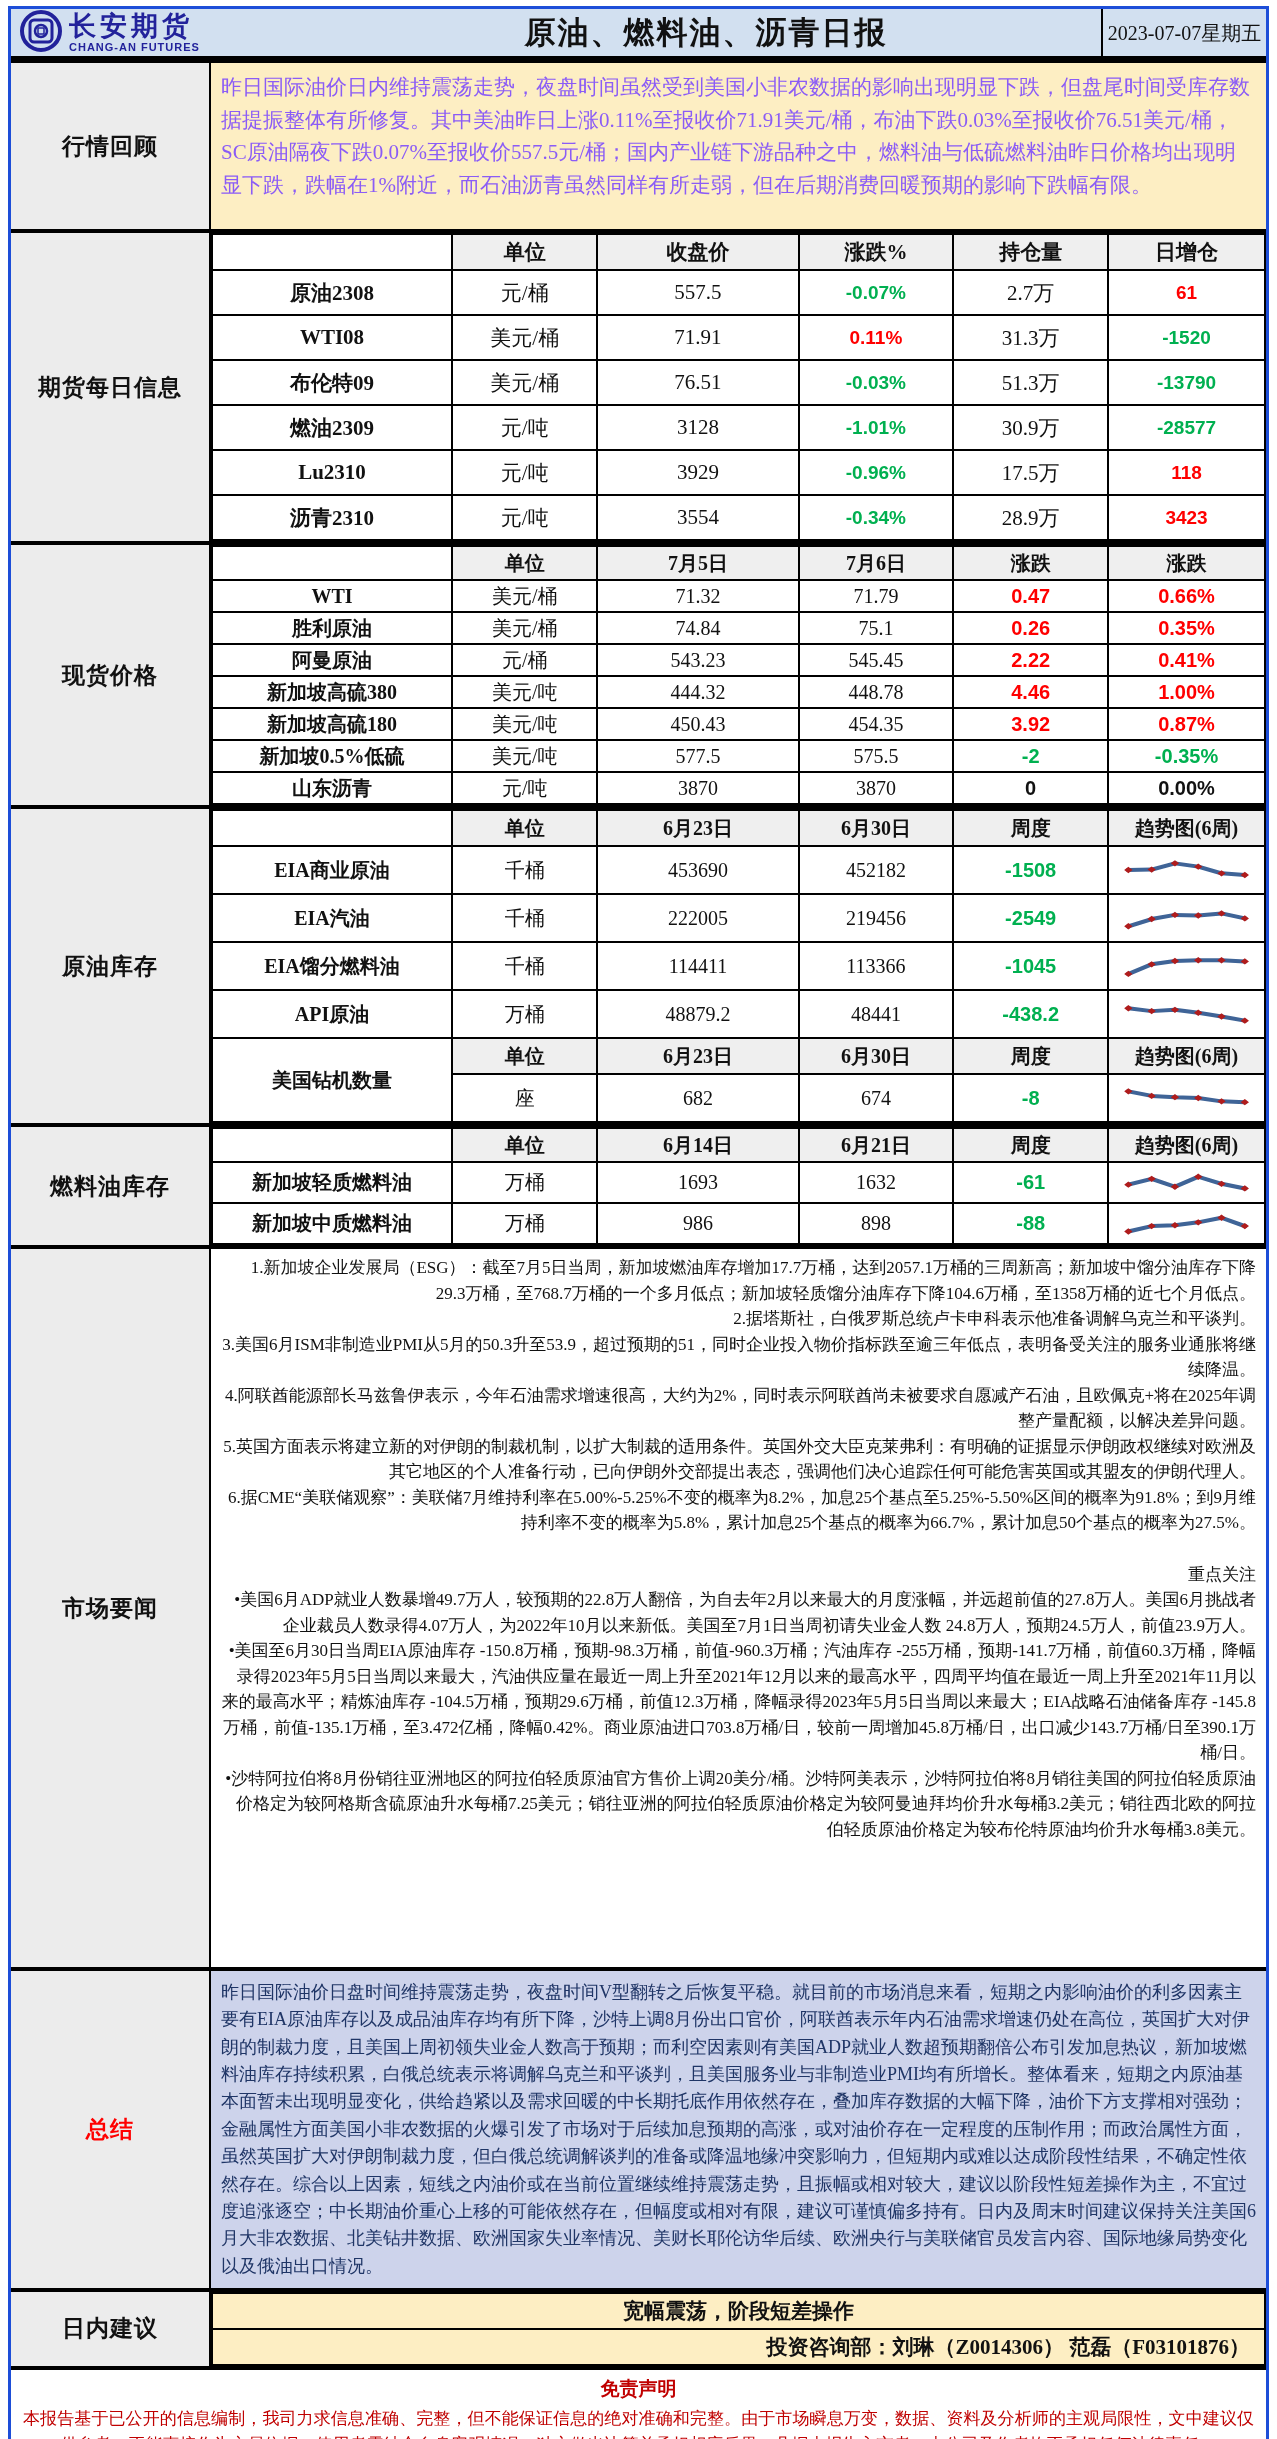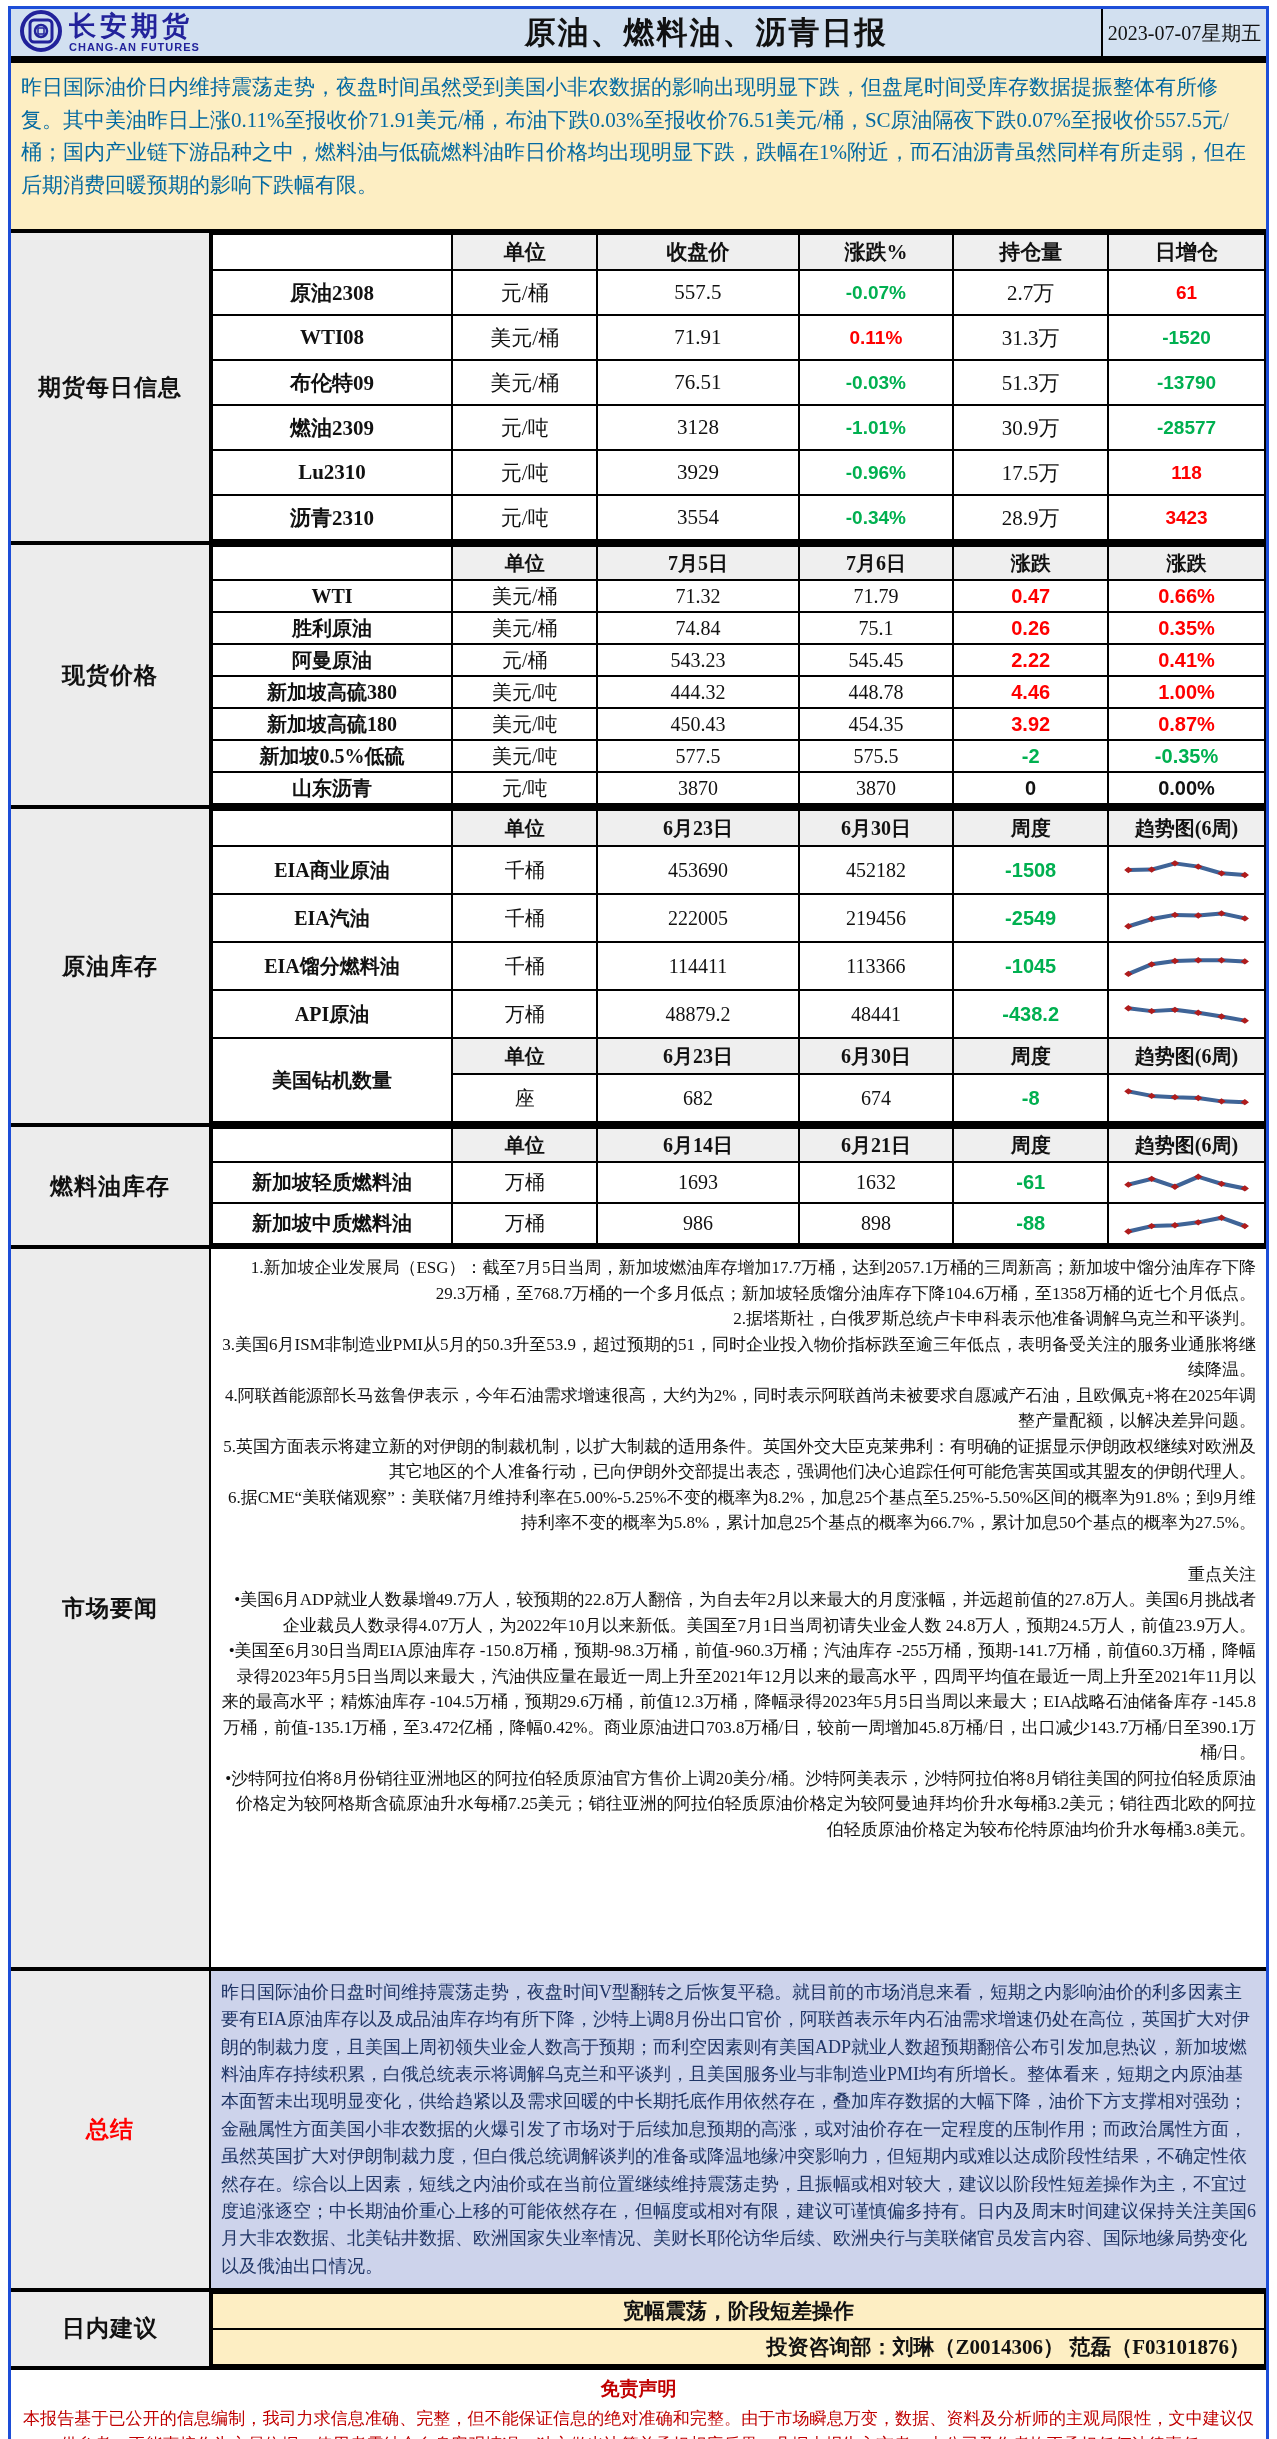--- a/index.html
+++ b/index.html
@@ -22,21 +22,21 @@
   .hdr .date{width:165px;border-left:2px solid #000;display:flex;flex-direction:row;align-items:center;justify-content:center;font-size:20px;line-height:1.2;}
 
   
   .sec{display:flex;border-top:4px solid #000;}
   .sec:first-of-type{border-top:none;}
   .sec .label{width:200px;flex:0 0 200px;border-right:2px solid #000;display:flex;align-items:center;justify-content:center;
     font-weight:bold;font-size:23px;background:var(--labelbg);text-align:center;letter-spacing:1px;}
   .sec .content{flex:1;min-width:0;}
 
   
-  .review-text{background:var(--cream);padding:8px 10px;font-size:21px;line-height:1.55;min-height:166px;color:#0369a1;}
+  .review-text{background:var(--cream);padding:8px 10px;font-size:21px;line-height:1.55;min-height:166px;color:#8b5cf6;}
 
   
   table{border-collapse:collapse;width:100%;table-layout:fixed;}
   td,th{border:2px solid #000;text-align:center;vertical-align:middle;font-size:21px;padding:1px 4px;overflow:hidden;}
   tr.head td{background:var(--grey);font-weight:bold;height:36px;}
   tr.head td.corner{background:#fff;margin-top:25px;}
   td.name{font-weight:bold;}
   td.b{font-weight:bold;font-family:"Liberation Sans","DejaVu Sans",sans-serif;font-size:19px;}
   .pos{color:var(--up);} .neg{color:var(--down);}
   table.futures td{height:45px;}
@@ -91,20 +91,21 @@
       </span>
     </div>
     <div class="ttl">原油、燃料油、沥青日报</div>
     <div class="date">
       <span>2023-07-07</span>
       <span>星期五</span>
     </div>
   </div>
 
   <div class="sec">
+    <div class="label">行情回顾</div>
     <div class="content">
       <div class="review-text">昨日国际油价日内维持震荡走势，夜盘时间虽然受到美国小非农数据的影响出现明显下跌，但盘尾时间受库存数据提振整体有所修复。其中美油昨日上涨0.11%至报收价71.91美元/桶，布油下跌0.03%至报收价76.51美元/桶，SC原油隔夜下跌0.07%至报收价557.5元/桶；国内产业链下游品种之中，燃料油与低硫燃料油昨日价格均出现明显下跌，跌幅在1%附近，而石油沥青虽然同样有所走弱，但在后期消费回暖预期的影响下跌幅有限。</div>
     </div>
   </div>
 
   <div class="sec">
     <div class="label">期货每日信息</div>
     <div class="content">
       <table class="futures">
         <colgroup>

